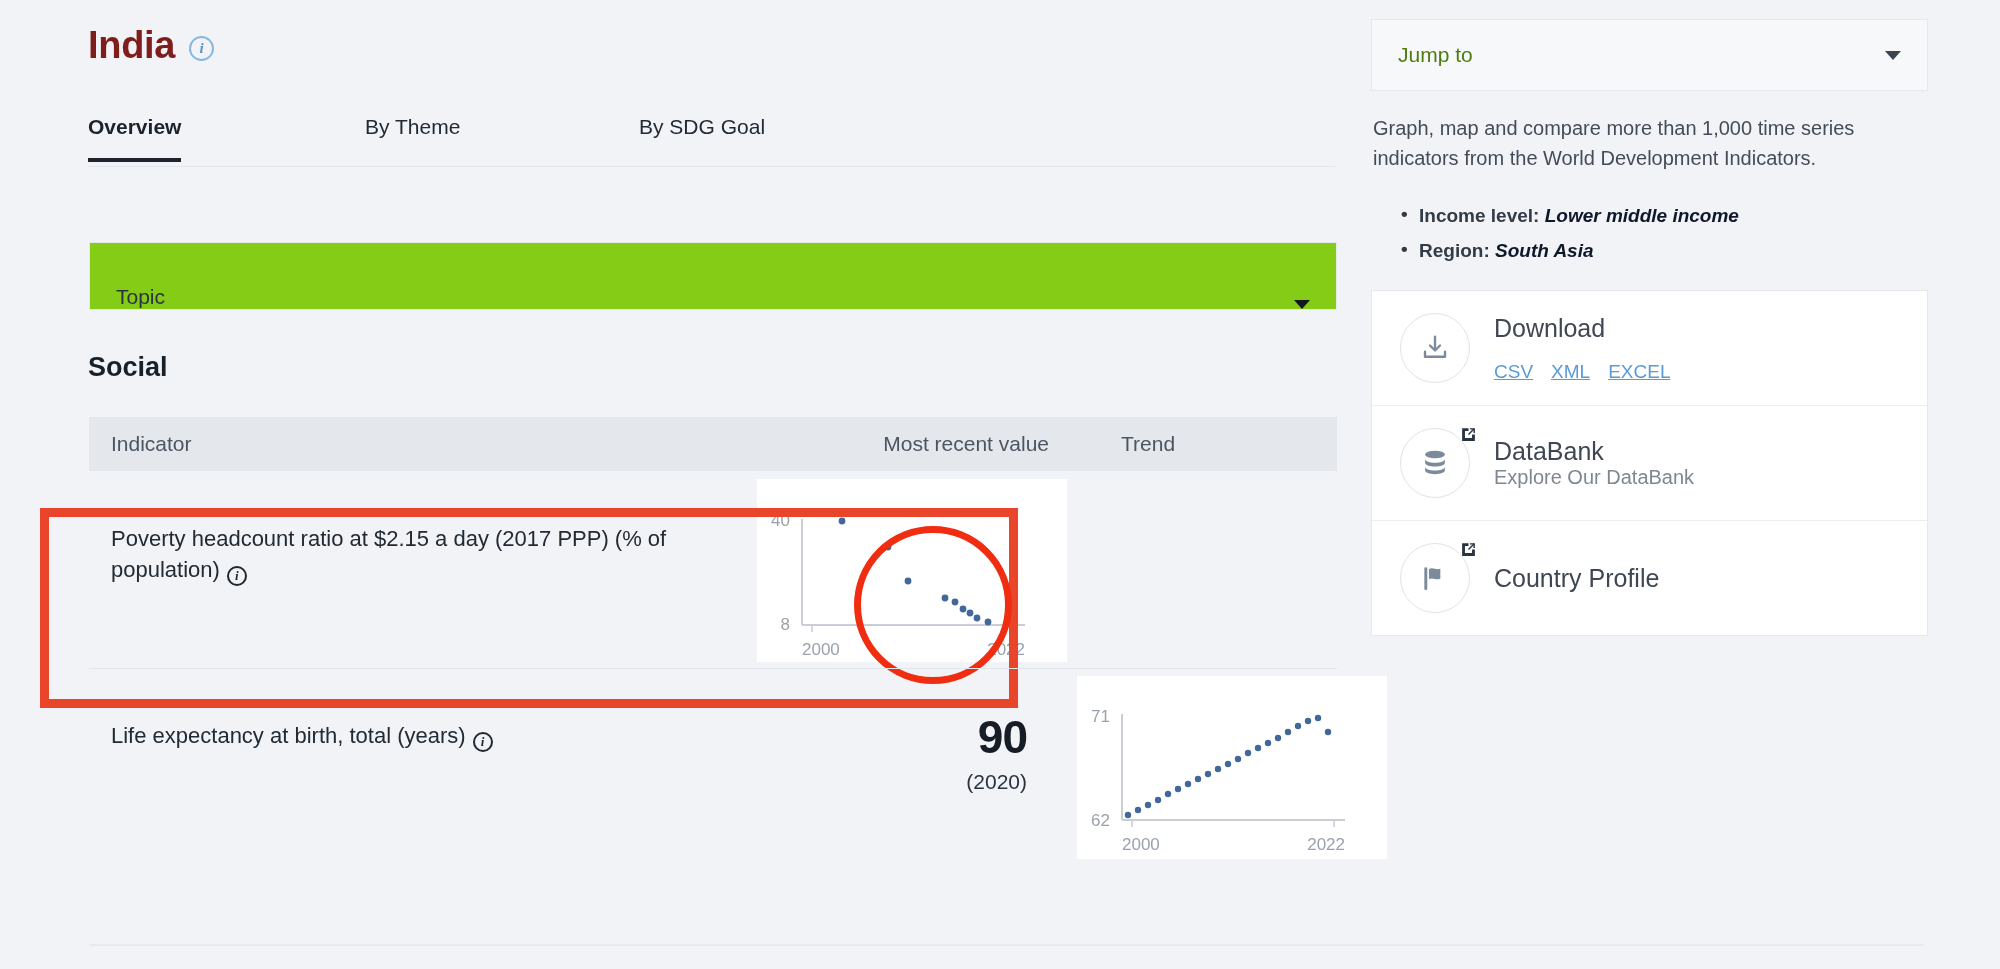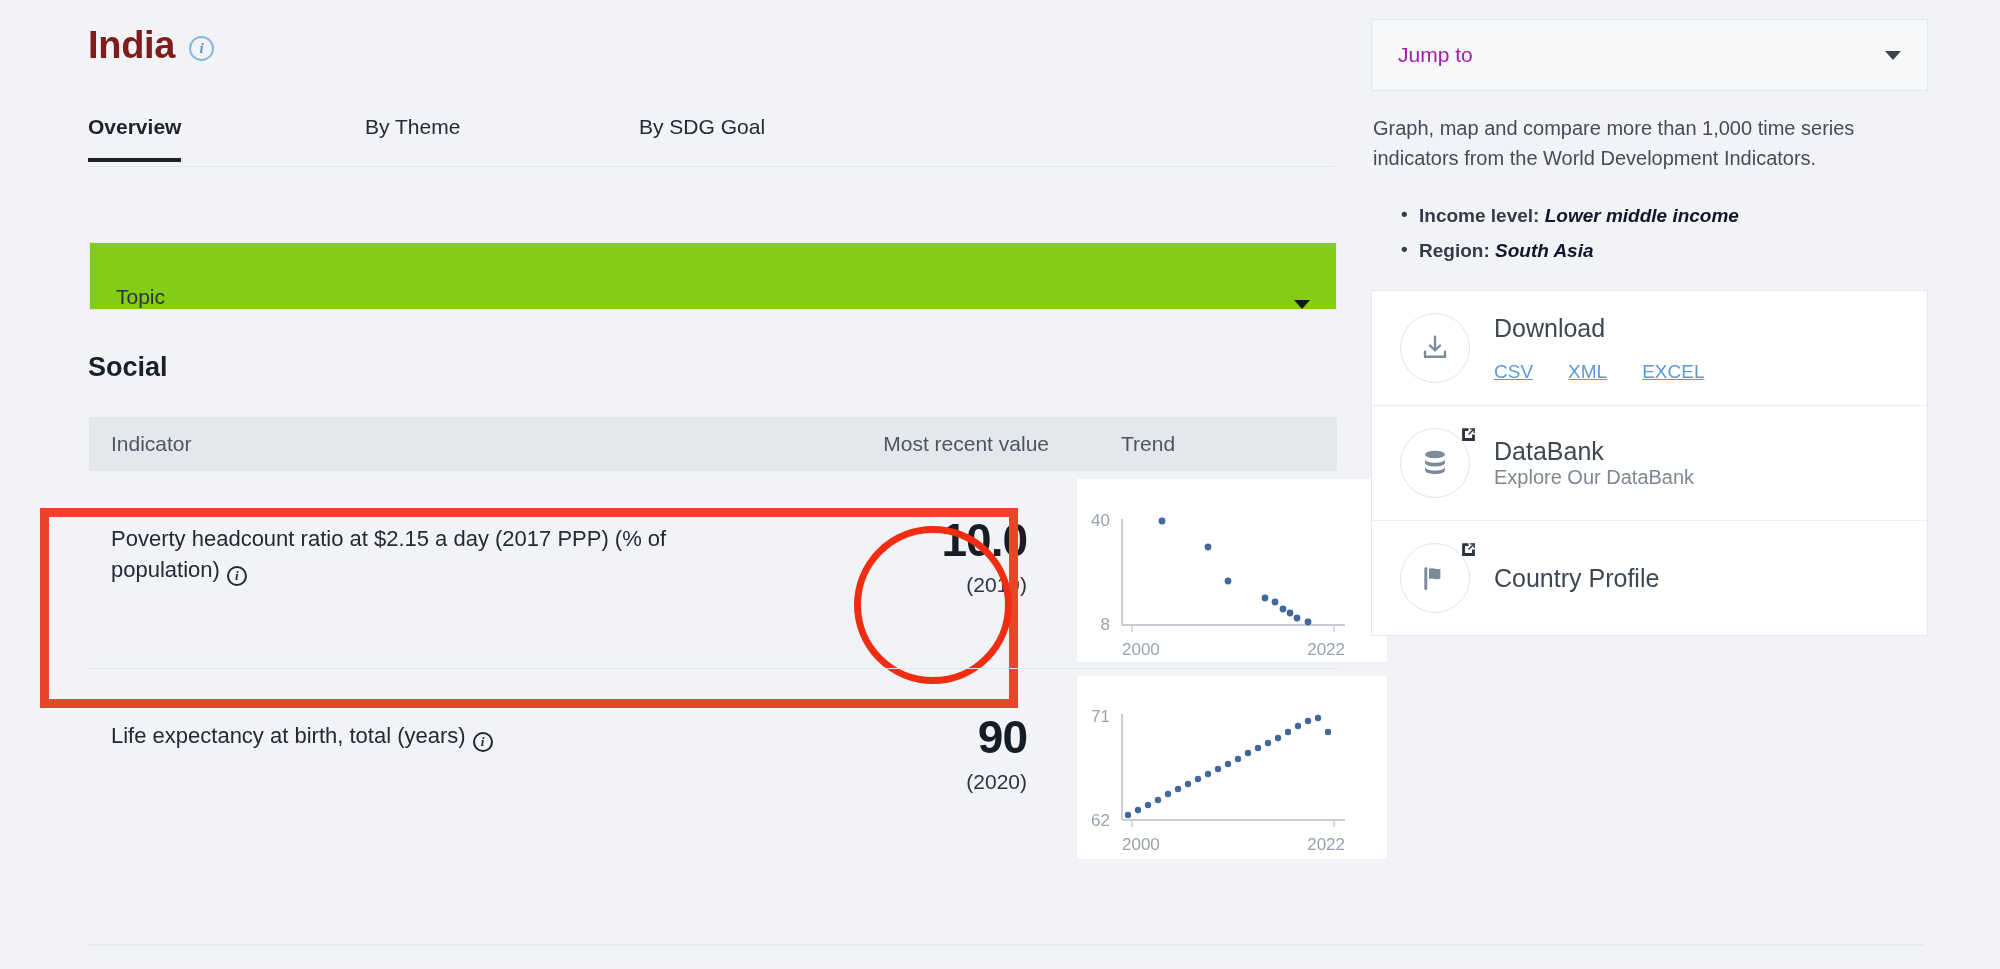--- a/index.html
+++ b/index.html
@@ -116,21 +116,21 @@
   }
 
   
   .sidebar { position: absolute; left: 1371px; top: 0px; width: 630px; height: 969px; }
 
   .jump-to {
     position: absolute; left: 0px; top: 19px; width: 557px; height: 72px;
     background: #f7f8fa; border: 1px solid #e4e7eb;
     display: flex; align-items: center; padding: 0 26px; cursor: pointer;
   }
-  .jump-to .label { flex: 1; font-size: 21px; color: #a21caf; }
+  .jump-to .label { flex: 1; font-size: 21px; color: #4d7c0f; }
 
   .blurb {
     position: absolute; left: 2px; top: 113px; width: 545px;
     font-size: 20px; line-height: 1.52; color: #444c58;
   }
 
   .meta-list {
     position: absolute; left: 30px; top: 205px; width: 540px;
     list-style: none;
   }
@@ -157,21 +157,21 @@
     width: 70px; height: 70px; border-radius: 50%;
     border: 1px solid #e0e3e8; flex: 0 0 70px;
     display: flex; align-items: center; justify-content: center;
     position: relative; color: #7b8b9c;
   }
   .ext-badge {
     position: absolute; right: -8px; top: -3px; color: #2a3340;
   }
   .card-title { font-size: 25px; color: #3f4752; font-weight: 400; }
   .card-sub { font-size: 20px; color: #7f8792; margin-top: 0; }
-  .dl-links { margin-top: 18px; display: flex; gap: 35px; }
+  .dl-links { margin-top: 18px; display: flex; gap: 18px; }
   .dl-links a {
     font-size: 19px; color: #5b9bd5; text-decoration: underline;
   }
 
   .bottom-rule {
     position: absolute; left: 89px; top: 944px; width: 1835px; height: 2px; background: #e6e9ed;
   }
 </style>
 </head>
 <body>
@@ -202,24 +202,20 @@
       <div class="thead">
         <div class="th th-ind">Indicator</div>
         <div class="th th-val">Most recent value</div>
         <div class="th th-trend">Trend</div>
       </div>
 
       <div class="row">
         <div class="row-inner">
           <div class="cell-ind">
             <span>Poverty headcount ratio at $2.15 a day (2017 PPP) (% of population)</span><span class="info-dark">i</span>
-          </div>
-          <div class="cell-val">
-            <div class="big-num">10.0</div>
-            <div class="year">(2019)</div>
           </div>
           <div class="cell-trend">
             <div class="spark-card">
               <svg width="310" height="183" viewBox="0 0 310 183">
 
                 <text x="33" y="47" font-family="Liberation Sans, sans-serif" font-size="17" fill="#9aa2ad" text-anchor="end">40</text>
                 <text x="33" y="151" font-family="Liberation Sans, sans-serif" font-size="17" fill="#9aa2ad" text-anchor="end">8</text>
 
                 <line x1="45" y1="40" x2="45" y2="146" stroke="#c9ced6" stroke-width="2"></line>
                 <line x1="45" y1="146" x2="268" y2="146" stroke="#c9ced6" stroke-width="2"></line>

